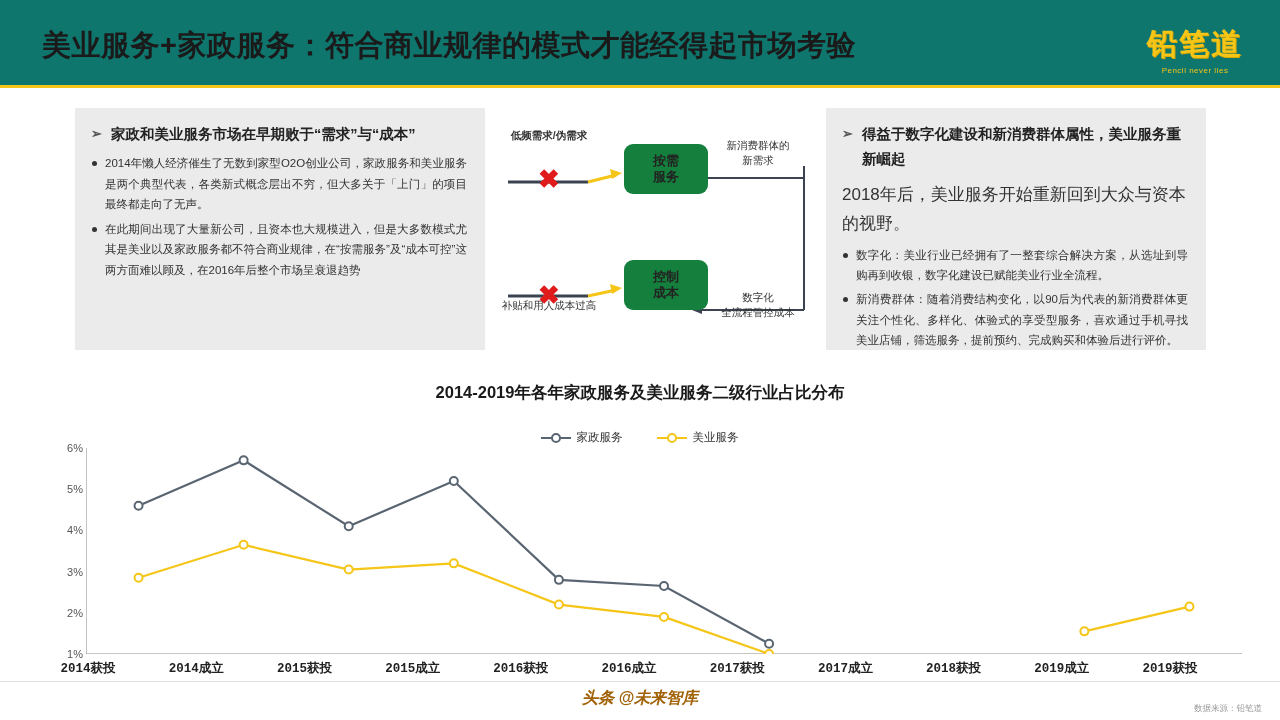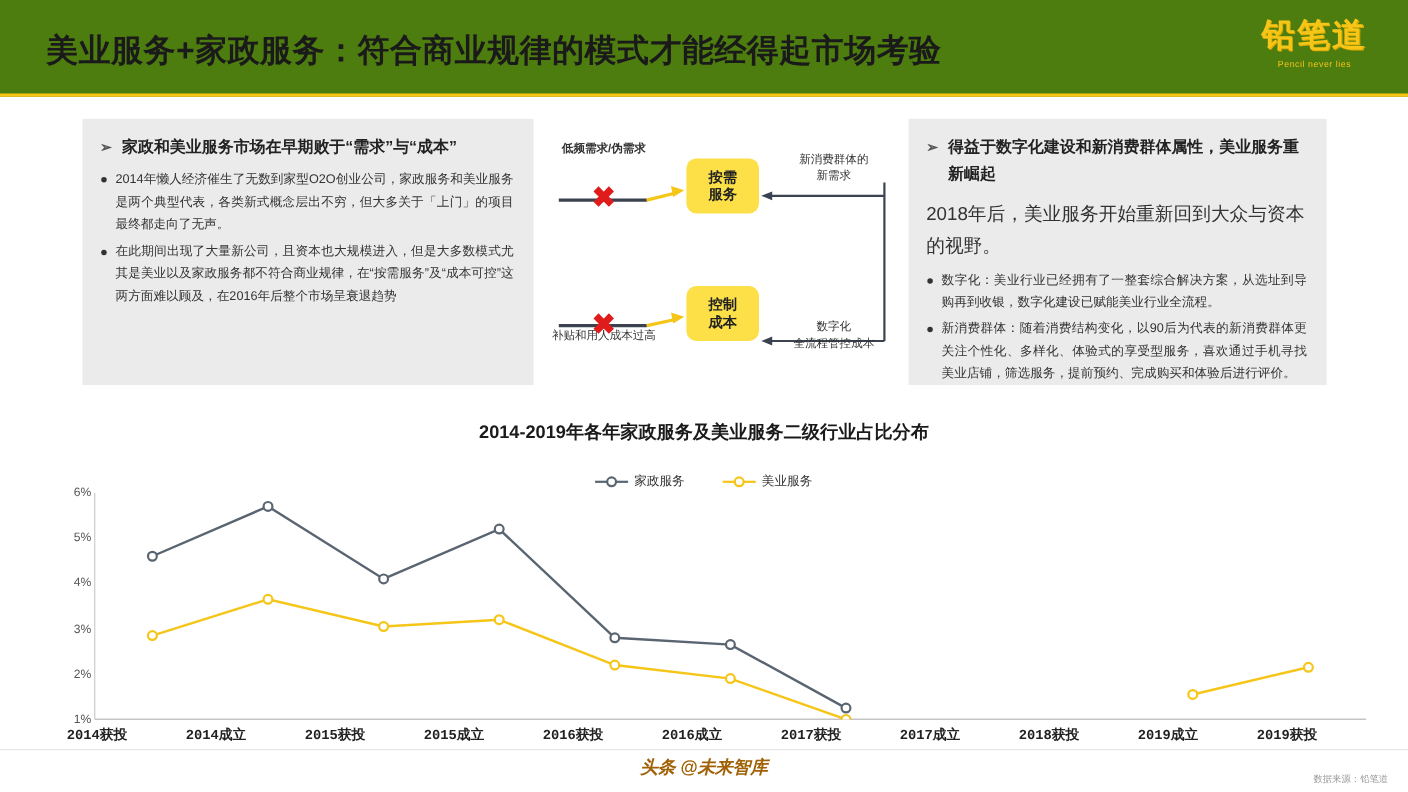--- a/index.html
+++ b/index.html
@@ -4,29 +4,29 @@
 <style>
   * { box-sizing: border-box; margin:0; padding:0; }
   body {
     width:1280px; height:720px; background:#ffffff;
     font-family:"Liberation Sans", sans-serif; color:#333;
     overflow:hidden; position:relative;
   }
   
   .header {
     position:absolute; left:0; top:0; width:1280px; height:88px;
-    border-bottom:3px solid #f5c518; background:#4d7c0f;
+    border-bottom:3px solid #f5c518; background:#0f766e;
   }
   .header-title {
     position:absolute; left:42px; top:26px;
     font-size:29px; font-weight:bold; color:#1a1a1a; letter-spacing:0.5px;
     white-space:nowrap;
   }
   .logo {
-    position:absolute; right:20px; top:12px; width:130px; height:58px;
+    position:absolute; right:20px; top:24px; width:130px; height:58px;
     text-align:center;
   }
   .logo-cn {
     font-size:30px; font-weight:bold; color:#f5c518;
     font-family:"Liberation Serif", serif; letter-spacing:2px;
     text-shadow:1px 1px 0 #d8a800;
   }
   .logo-en {
     font-size:8px; color:#f5c518; letter-spacing:0.5px; margin-top:1px;
   }
@@ -49,22 +49,22 @@
     position:relative; padding-left:14px; font-size:11.5px;
     line-height:1.78; color:#333; margin-bottom:4px; text-align:justify;
   }
   ul.bullets li:before {
     content:""; position:absolute; left:1px; top:8px;
     width:5px; height:5px; background:#333; border-radius:50%;
   }
   
   .diagram { position:absolute; left:488px; top:120px; width:336px; height:230px; }
   .node {
-    position:absolute; width:66px; height:50px; border-radius:9px;
-    background:#fde047; color:#222; font-size:13px; font-weight:bold;
+    position:absolute; width:84px; height:50px; border-radius:9px;
+    background:#15803d; color:#222; font-size:13px; font-weight:bold;
     display:flex; flex-direction:column; align-items:center; justify-content:center;
     line-height:1.25;
   }
   .node-demand { left:136px; top:24px; }
   .node-cost   { left:136px; top:140px; }
   .lab {
     position:absolute; font-size:10.5px; color:#333; text-align:center;
     line-height:1.45;
   }
   .lab-l1 { left:6px;   top:8px;  width:110px;font-weight:bold; }

